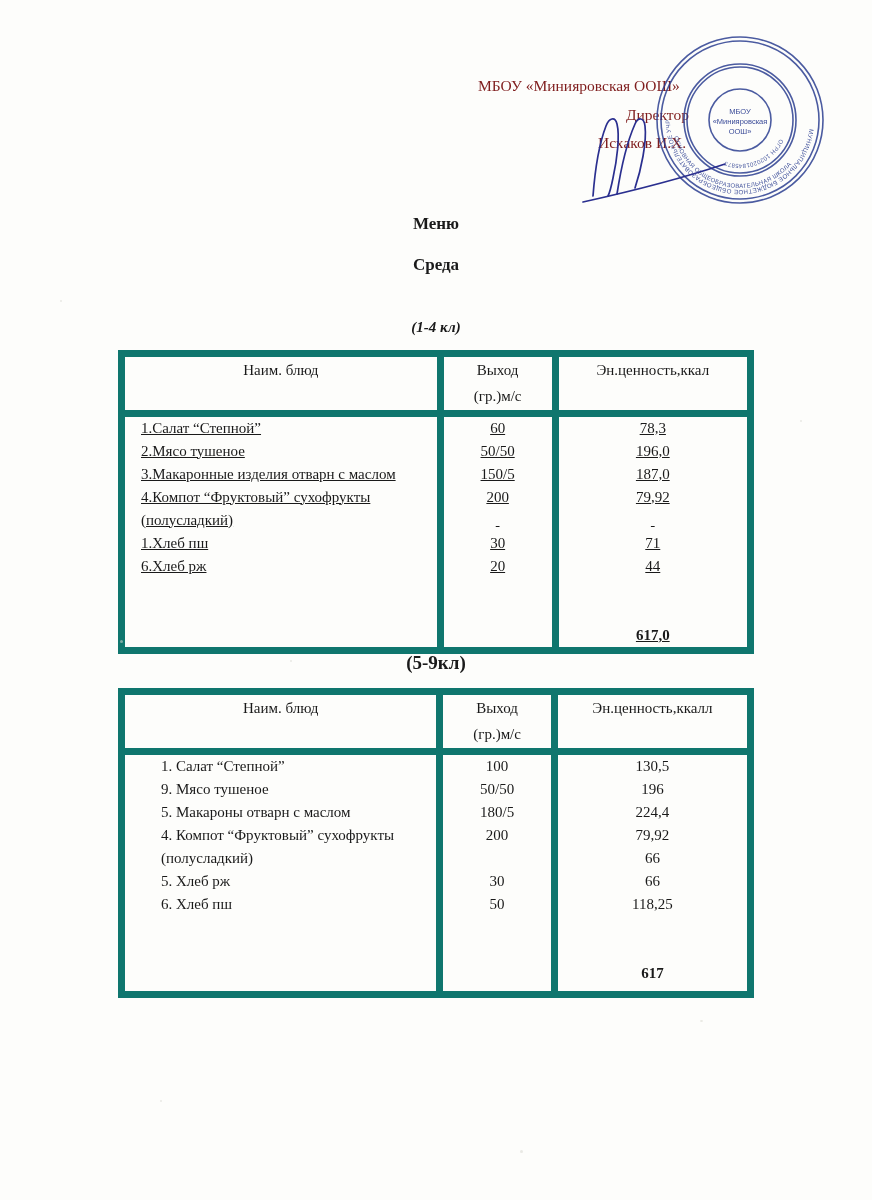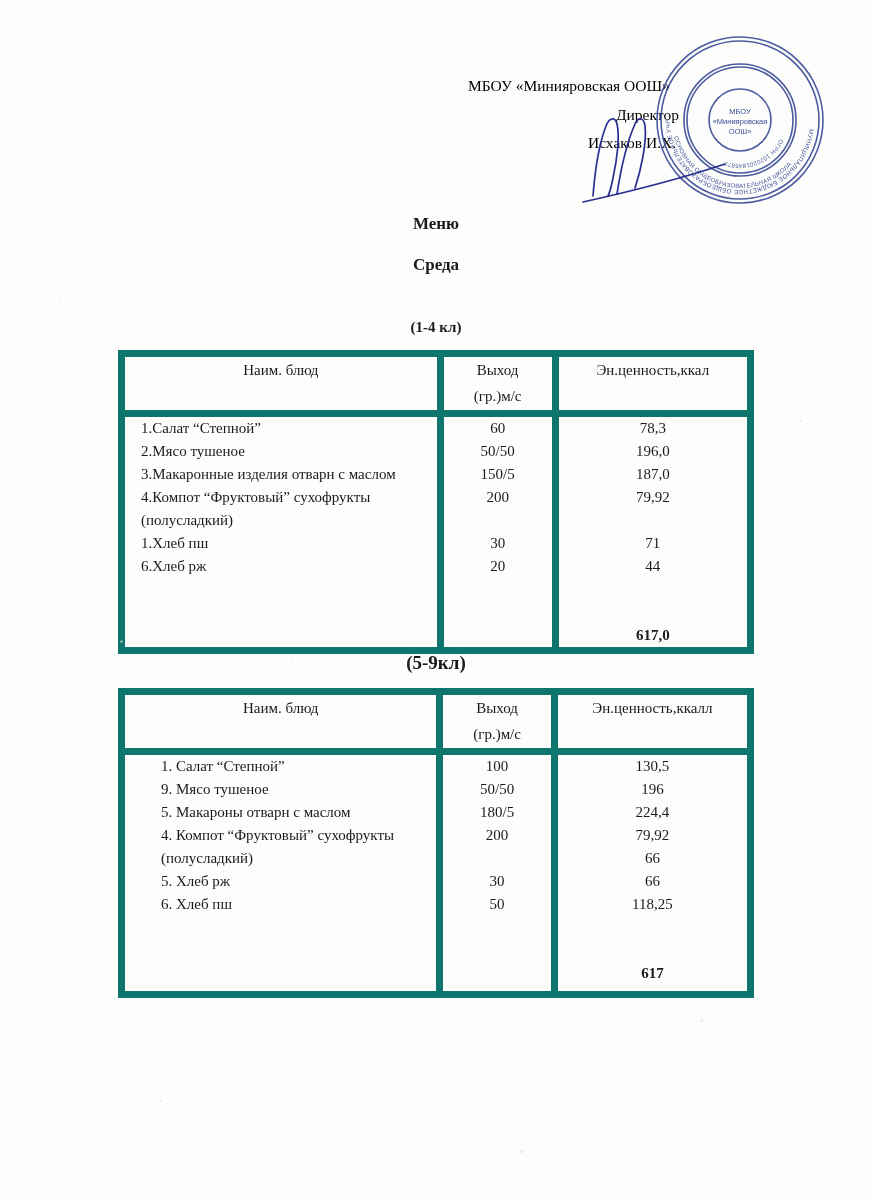--- a/index.html
+++ b/index.html
@@ -26,26 +26,26 @@
     position: absolute;
     background: #d8d8d2;
     border-radius: 50%;
     opacity: .55;
   }
 
   
   .header-block {
     position: absolute;
     top: 72px;
-    right: 74px;
+    right: 64px;
     width: 330px;
     text-align: left;
     font-size: 15.5px;
     line-height: 1.85;
-    color: #000000;
+    color: #7f1d1d;
     margin-left: 6px;
   }
   .header-line-1 { white-space: nowrap; }
   .header-line-2 { padding-left: 148px; white-space: nowrap; }
   .header-line-3 { padding-left: 120px; white-space: nowrap; }
 
   
   .stamp {
     position: absolute;
     left: 648px;
@@ -88,20 +88,21 @@
     line-height: 1.5;
   }
   .section-label-1 {
     position: absolute;
     top: 319px;
     left: 0;
     width: 872px;
     text-align: center;
     font-size: 15px;
     font-weight: bold;
+    font-style: italic;
   }
   .section-label-2 {
     position: absolute;
     top: 652px;
     left: 0;
     width: 872px;
     text-align: center;
     font-size: 19px;
     font-weight: bold;
   }
@@ -130,21 +131,21 @@
 
   .head-cell {
     height: 52px;
     text-align: center;
     line-height: 1.75;
     padding-top: 5px;
   }
   .body-cell {
     padding: 8px 0 0 0;
   }
-  .body-cell.t1 { height: 196px; }
+  .body-cell.t1 { height: 196px; text-decoration: underline; }
   .body-cell.t2 { height: 236px; }
 
   .rows { list-style: none; margin: 0; padding: 0; }
   .rows li {
     line-height: 23px;
     height: 23px;
     white-space: nowrap;
   }
   .name-list li { padding-left: 16px; text-align: left; }
   .name-list.numbered li { padding-left: 36px; }

